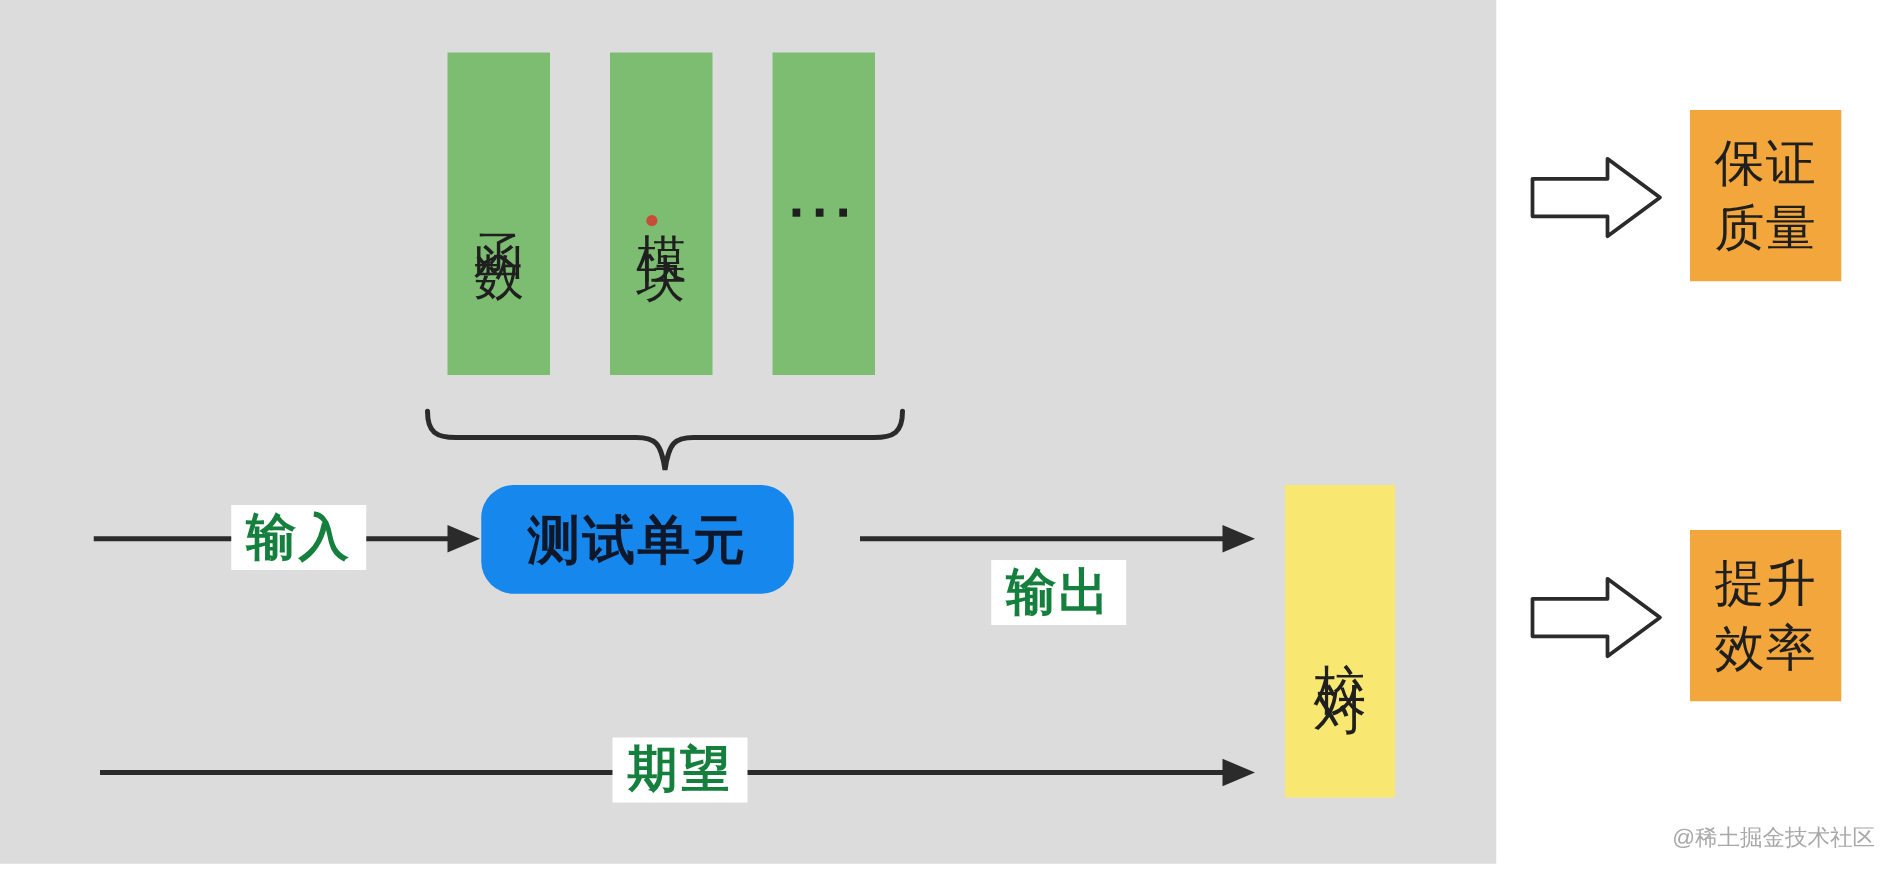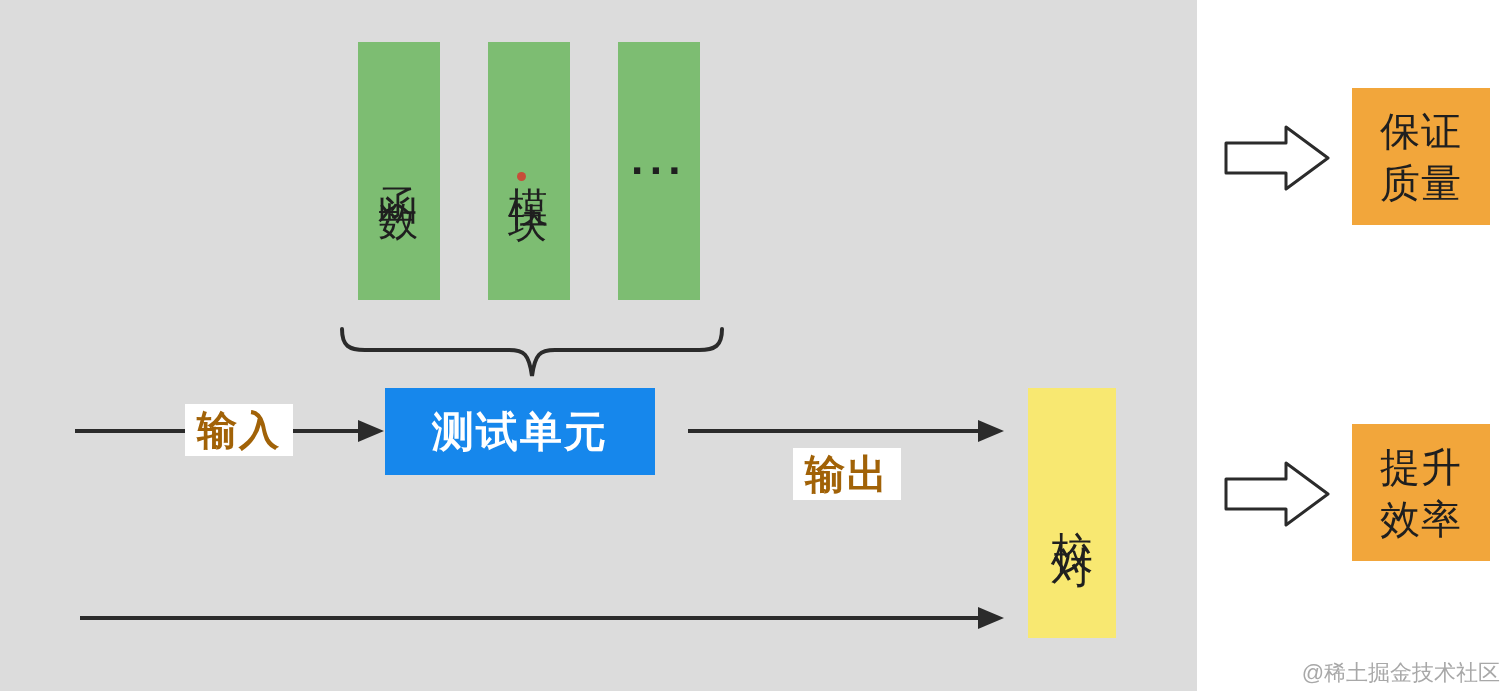--- a/index.html
+++ b/index.html
@@ -50,46 +50,47 @@
     background: #d43a2f;
     opacity: 0.85;
   }
   .brace-svg {
     position: absolute;
     left: 339px; top: 326px;
   }
   .blue-box {
     position: absolute;
     left: 385px; top: 388px;
-    width: 270px; height: 87px;
+    width: 250px; height: 87px;
     background: #1687ec;
-    color: #ffffff;
+    color: #0f172a;
     font-size: 42px;
     font-weight: 600;
     display: flex;
     align-items: center;
     justify-content: center;
     letter-spacing: 2px;
+    border-radius: 26px;
   }
   .arrow-line {
     position: absolute;
     height: 4px;
     background: #2b2b2b;
   }
   .arrow-head {
     position: absolute;
     width: 0; height: 0;
     border-top: 11px solid transparent;
     border-bottom: 11px solid transparent;
     border-left: 26px solid #2b2b2b;
   }
   .flow-label {
     position: absolute;
     background: #ffffff;
-    color: #a16207;
+    color: #15803d;
     font-size: 40px;
     font-weight: 700;
     padding: 3px 12px;
     line-height: 1.15;
     letter-spacing: 2px;
   }
   .yellow-box {
     position: absolute;
     left: 1028px; top: 388px;
     width: 88px; height: 250px;
@@ -98,41 +99,41 @@
     align-items: center;
     justify-content: center;
     color: #1f1f1f;
     font-size: 42px;
   }
   .hollow-arrow {
     position: absolute;
   }
   .orange-box {
     position: absolute;
-    width: 138px; height: 137px;
+    width: 121px; height: 137px;
     background: #f2a63b;
     display: flex;
     align-items: center;
     justify-content: center;
     text-align: center;
     color: #1f1f1f;
     font-size: 40px;
     line-height: 1.3;
     white-space: pre-line;
     letter-spacing: 1px;
   }
   .o1 { left: 1352px; top: 88px; }
   .o2 { left: 1352px; top: 424px; justify-content: center; }
   .ha1 { left: 1224px; top: 124px; }
   .ha2 { left: 1224px; top: 460px; }
   .watermark {
     position: absolute;
     right: 12px; top: 658px;
     color: #a8a8a8;
-    font-size: 22px;
+    font-size: 18px;
   }
 </style>
 </head>
 <body>
 
 <div class="stage">
 
   <div class="canvas-gray"></div>
 
   <div class="green-rect g1">
@@ -159,20 +160,21 @@
   <div class="arrow-line" style="left:75px; top:429px; width:300px;"></div>
   <div class="arrow-head" style="left:358px; top:420px;"></div>
   <span class="flow-label" style="left:185px; top:404px;">输入</span>
 
   <div class="arrow-line" style="left:688px; top:429px; width:292px;"></div>
   <div class="arrow-head" style="left:978px; top:420px;"></div>
   <span class="flow-label" style="left:793px; top:404px;margin-top:44px;">输出</span>
 
   <div class="arrow-line" style="left:80px; top:616px; width:900px;"></div>
   <div class="arrow-head" style="left:978px; top:607px;"></div>
+  <span class="flow-label" style="left:490px; top:590px;">期望</span>
 
   <div class="yellow-box">
     <span class="v-text">校对</span>
   </div>
 
   <svg class="hollow-arrow ha1" width="107" height="68" viewBox="0 0 107 68">
     <polygon points="2,19 62,19 62,3 104,34 62,65 62,49 2,49" fill="#ffffff" stroke="#2b2b2b" stroke-width="3" stroke-linejoin="round"></polygon>
   </svg>
   <svg class="hollow-arrow ha2" width="107" height="68" viewBox="0 0 107 68">
     <polygon points="2,19 62,19 62,3 104,34 62,65 62,49 2,49" fill="#ffffff" stroke="#2b2b2b" stroke-width="3" stroke-linejoin="round"></polygon>

